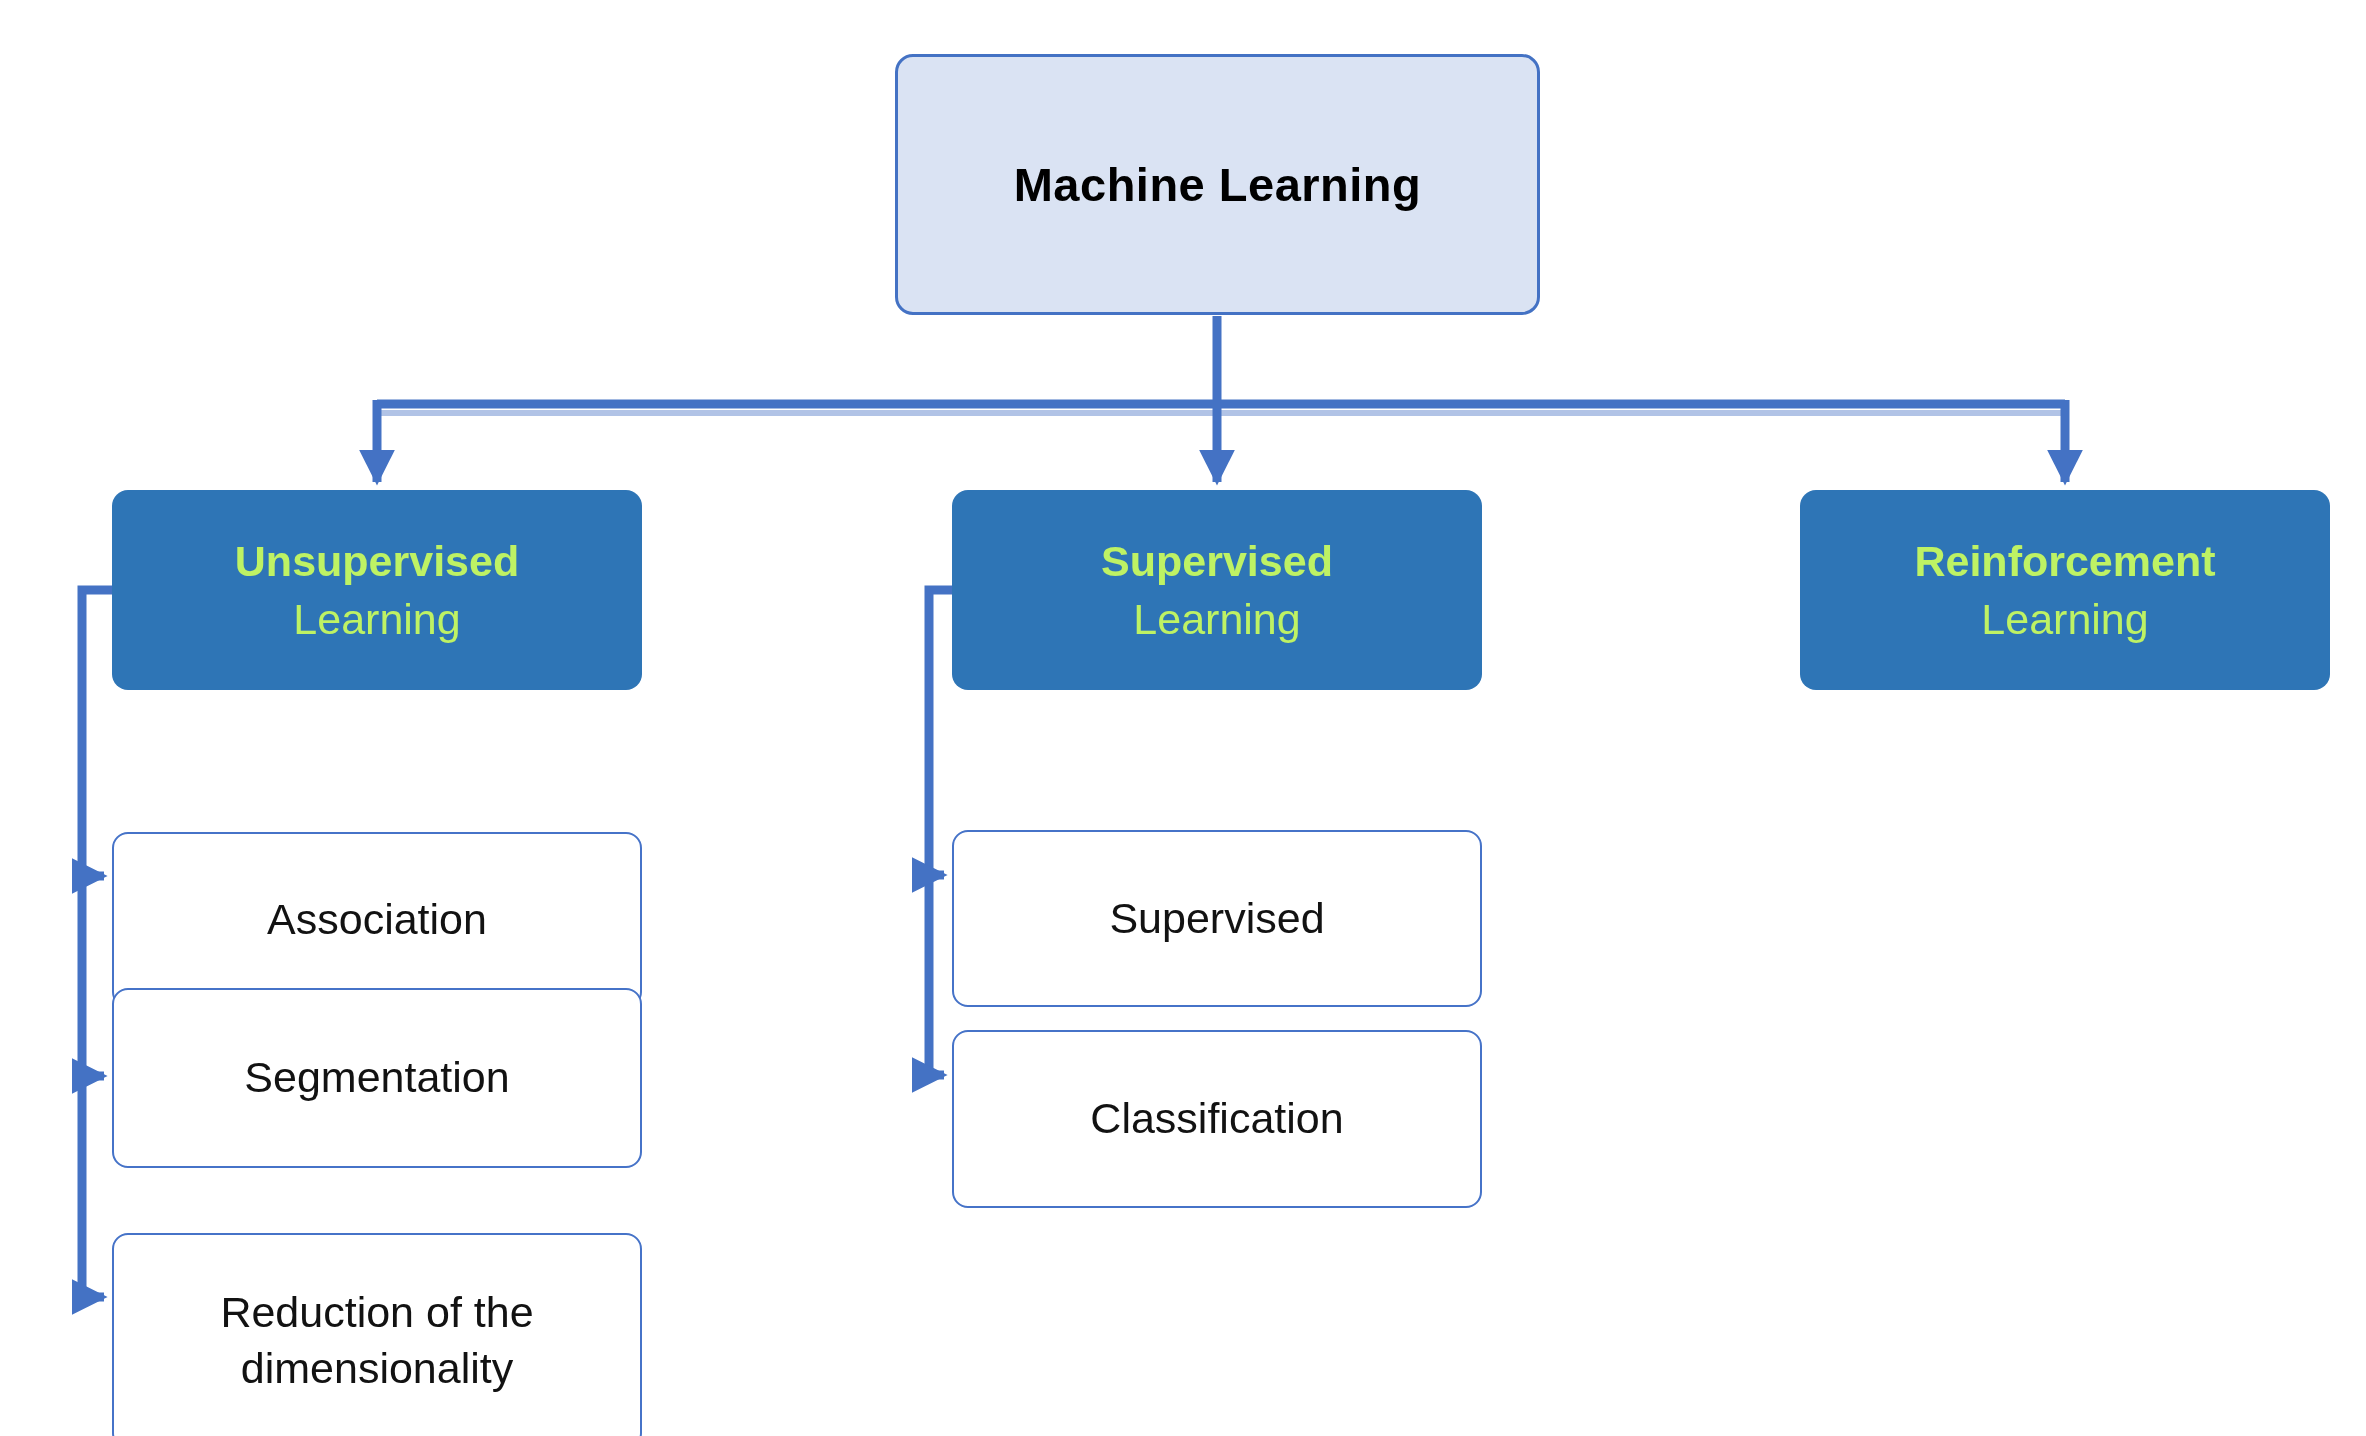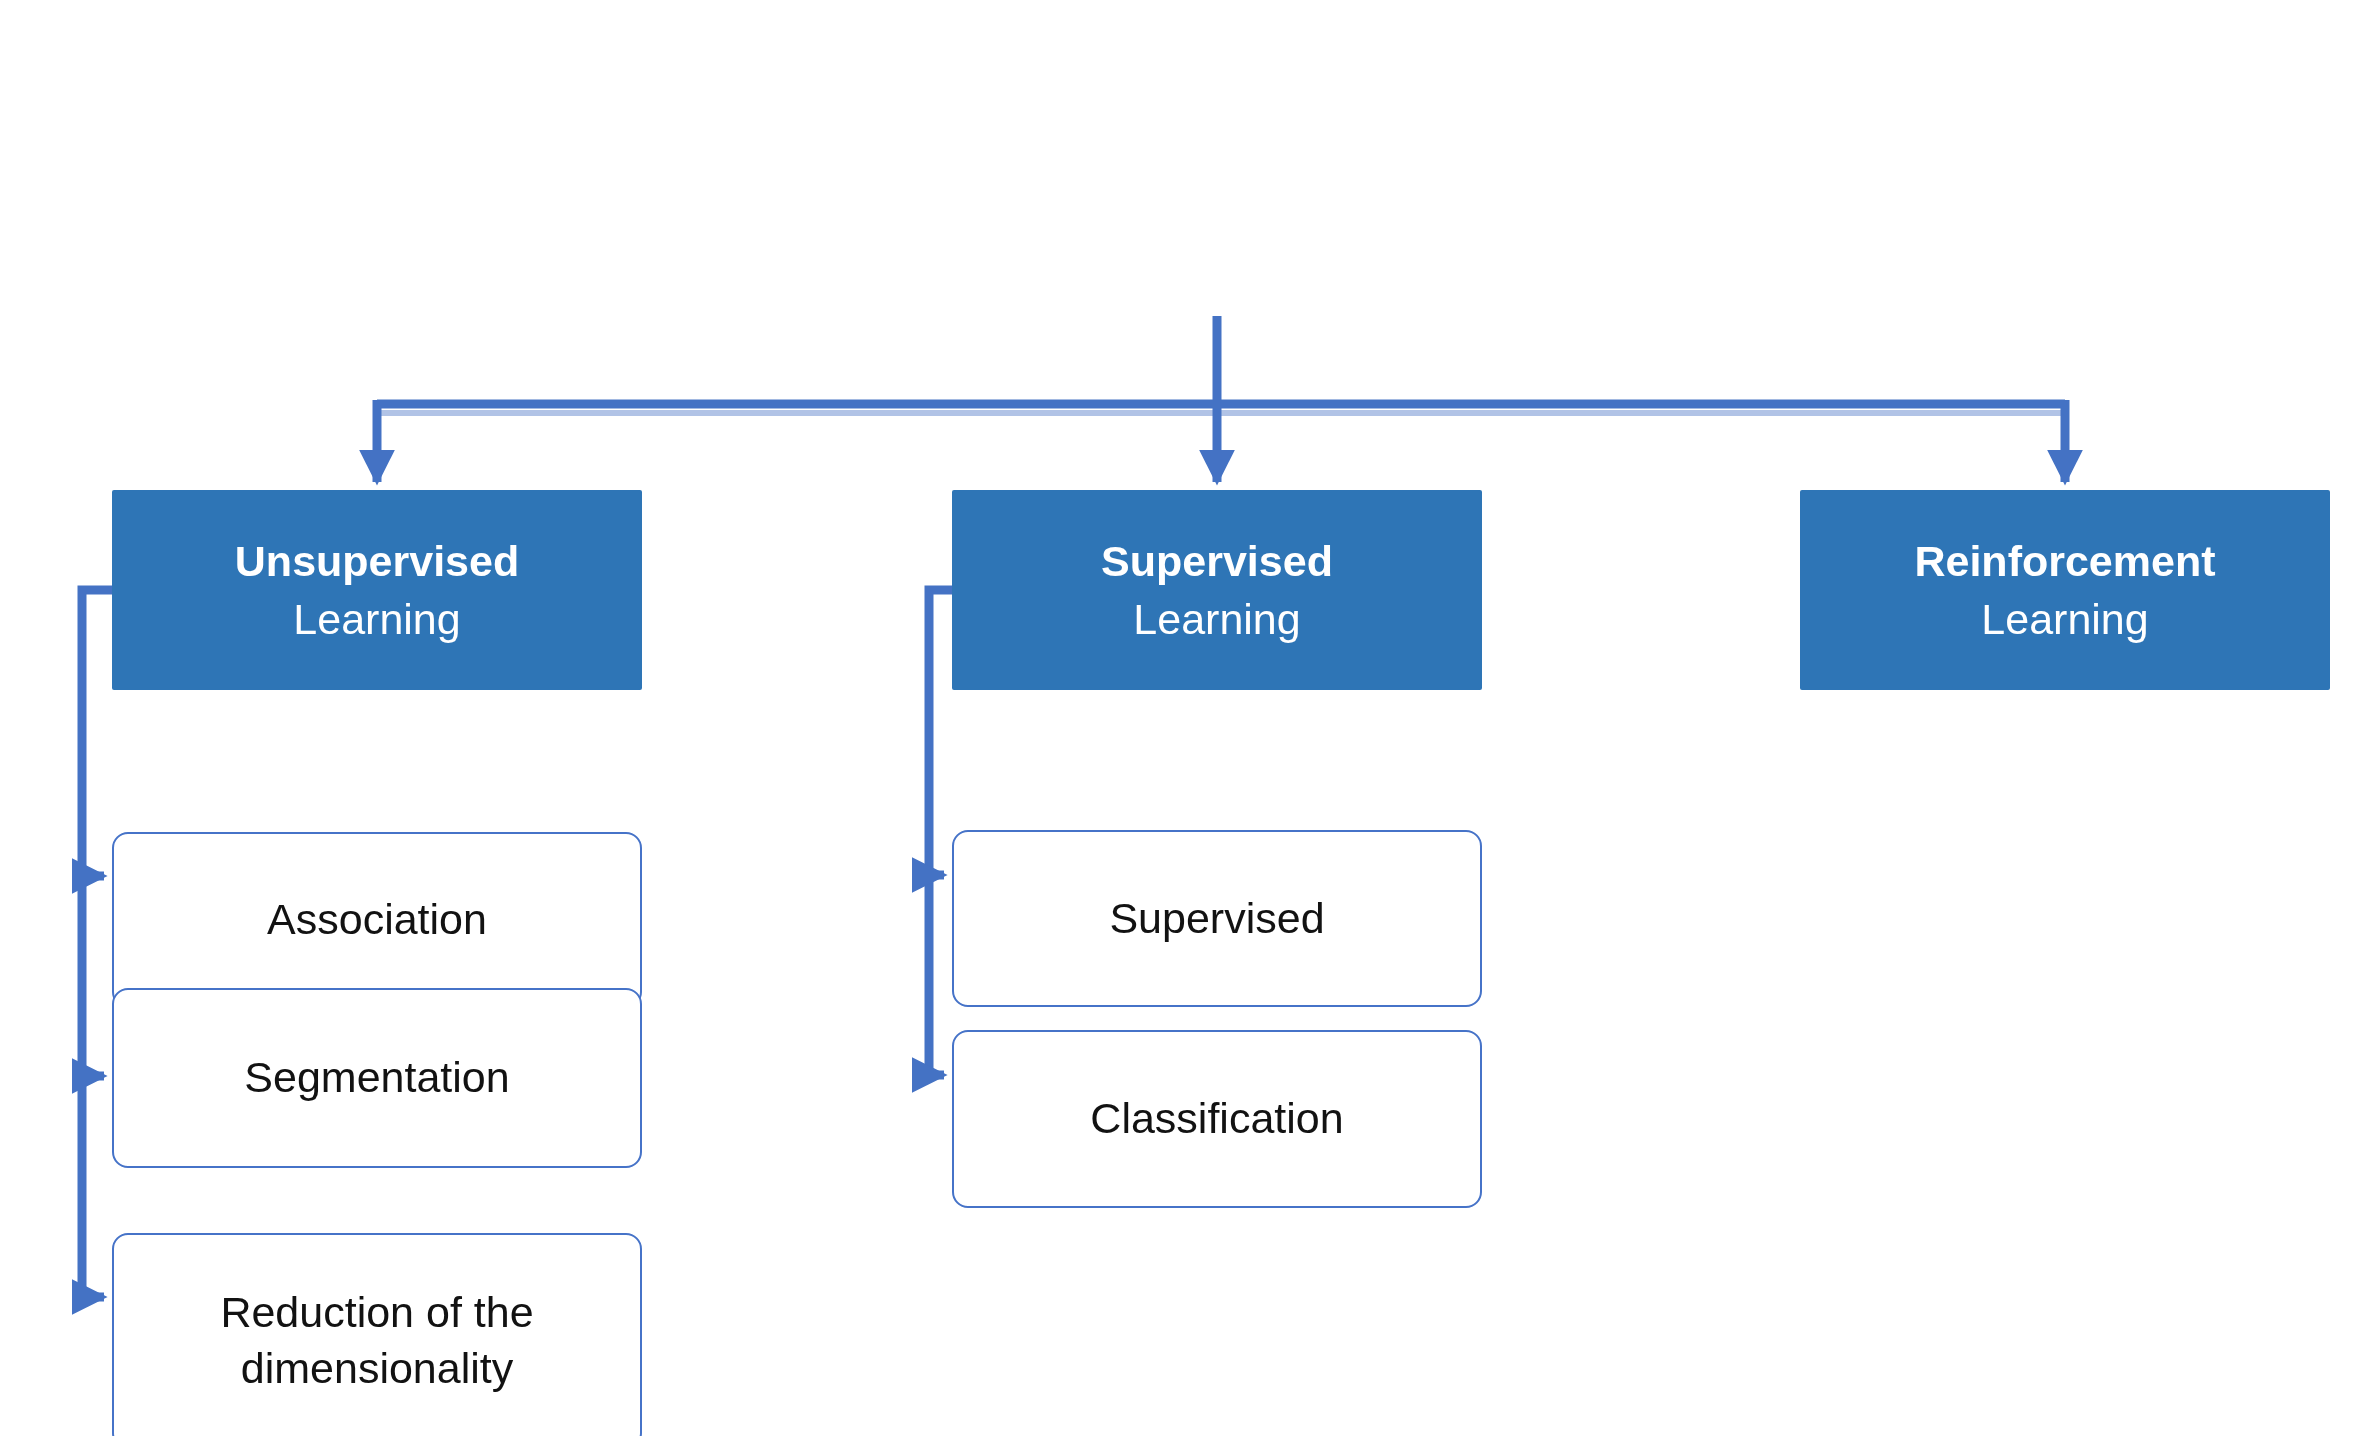--- a/index.html
+++ b/index.html
@@ -35,22 +35,22 @@
     background: #dae3f3;
     border: 3px solid #4472c4;
     border-radius: 18px;
     color: #000000;
     font-size: 47px;
     font-weight: bold;
     letter-spacing: 0.5px;
   }
   .branch-node {
     background: #2e75b6;
-    border-radius: 2px;
-    color: #ffffff;
+    border-radius: 16px;
+    color: #bef264;
     font-size: 43px;
     line-height: 1.35;
   }
   .branch-node .t1 { font-weight: bold; }
   .branch-node .t2 { font-weight: normal; }
   .leaf-node {
     background: #ffffff;
     border: 2px solid #4673c8;
     border-radius: 16px;
     color: #121212;
@@ -105,20 +105,23 @@
     <path class="conn" d="M 2065 400 L 2065 482" marker-end="url(#arrow)"></path>
 
     <path class="conn" d="M 112 590 L 82 590 L 82 1297 L 104 1297" marker-end="url(#arrow)"></path>
     <path class="conn" d="M 82 876 L 104 876" marker-end="url(#arrow)"></path>
     <path class="conn" d="M 82 1076 L 104 1076" marker-end="url(#arrow)"></path>
 
     <path class="conn" d="M 952 590 L 929 590 L 929 1075 L 944 1075" marker-end="url(#arrow)"></path>
     <path class="conn" d="M 929 875 L 944 875" marker-end="url(#arrow)"></path>
   </svg>
 
+  <div class="node root-node" id="n-root">
+    <span>Machine Learning</span>
+  </div>
 
   <div class="node branch-node" id="n-unsupervised">
     <span class="t1">Unsupervised</span>
     <span class="t2">Learning</span>
   </div>
 
   <div class="node branch-node" id="n-supervised">
     <span class="t1">Supervised</span>
     <span class="t2">Learning</span>
   </div>

